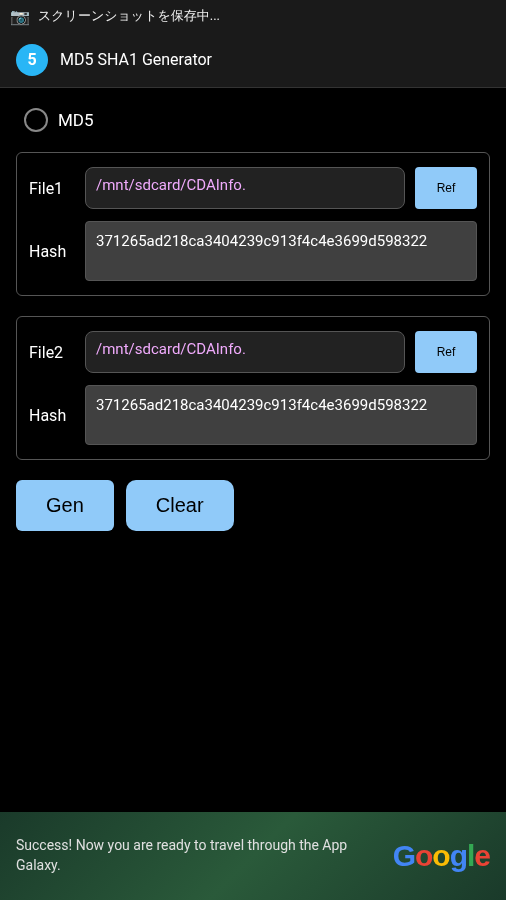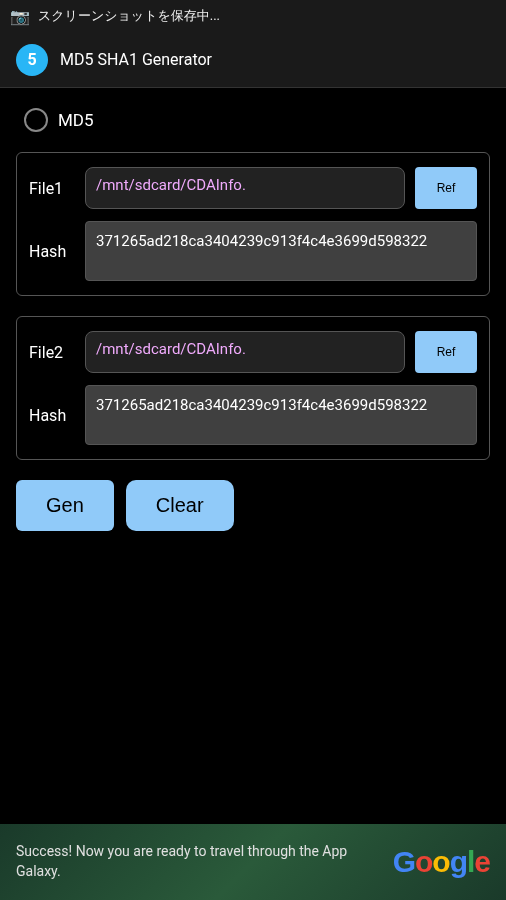--- a/index.html
+++ b/index.html
@@ -199,21 +199,21 @@
       cursor: pointer;
       min-width: 90px;
     }
 
     
     .ad-banner {
       position: absolute;
       bottom: 0;
       left: 0;
       right: 0;
-      height: 76px;
+      height: 88px;
       background: linear-gradient(135deg, #1a3a2a 0%, #2a5a3a 50%, #1a3a2a 100%);
       display: flex;
       align-items: center;
       padding: 12px 16px;
       gap: 12px;
     }
     .ad-text {
       flex: 1;
       font-size: 14px;
       color: #e0e0e0;

